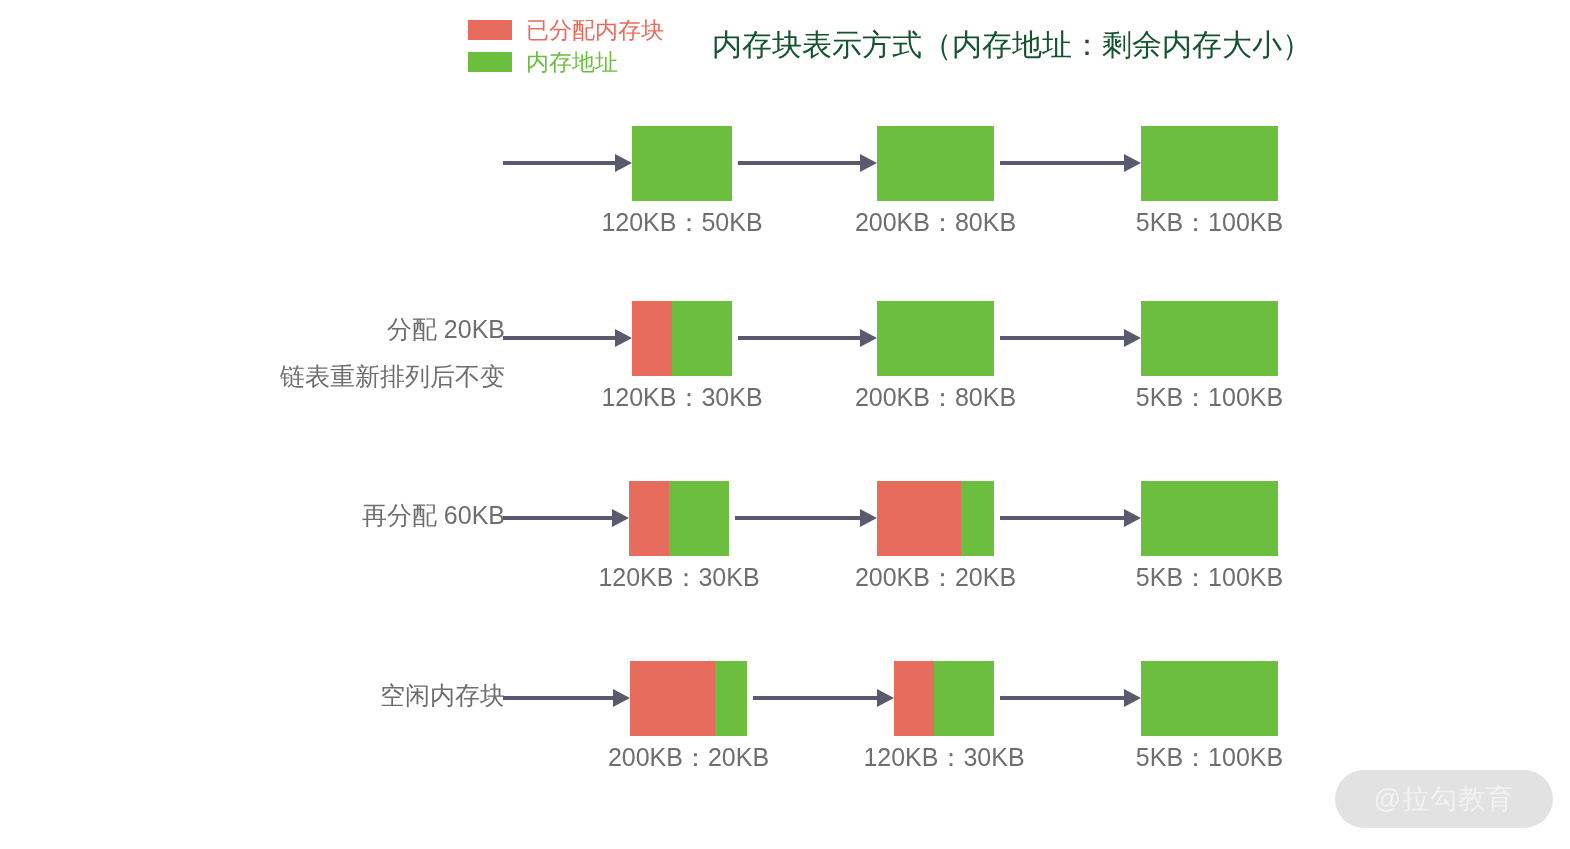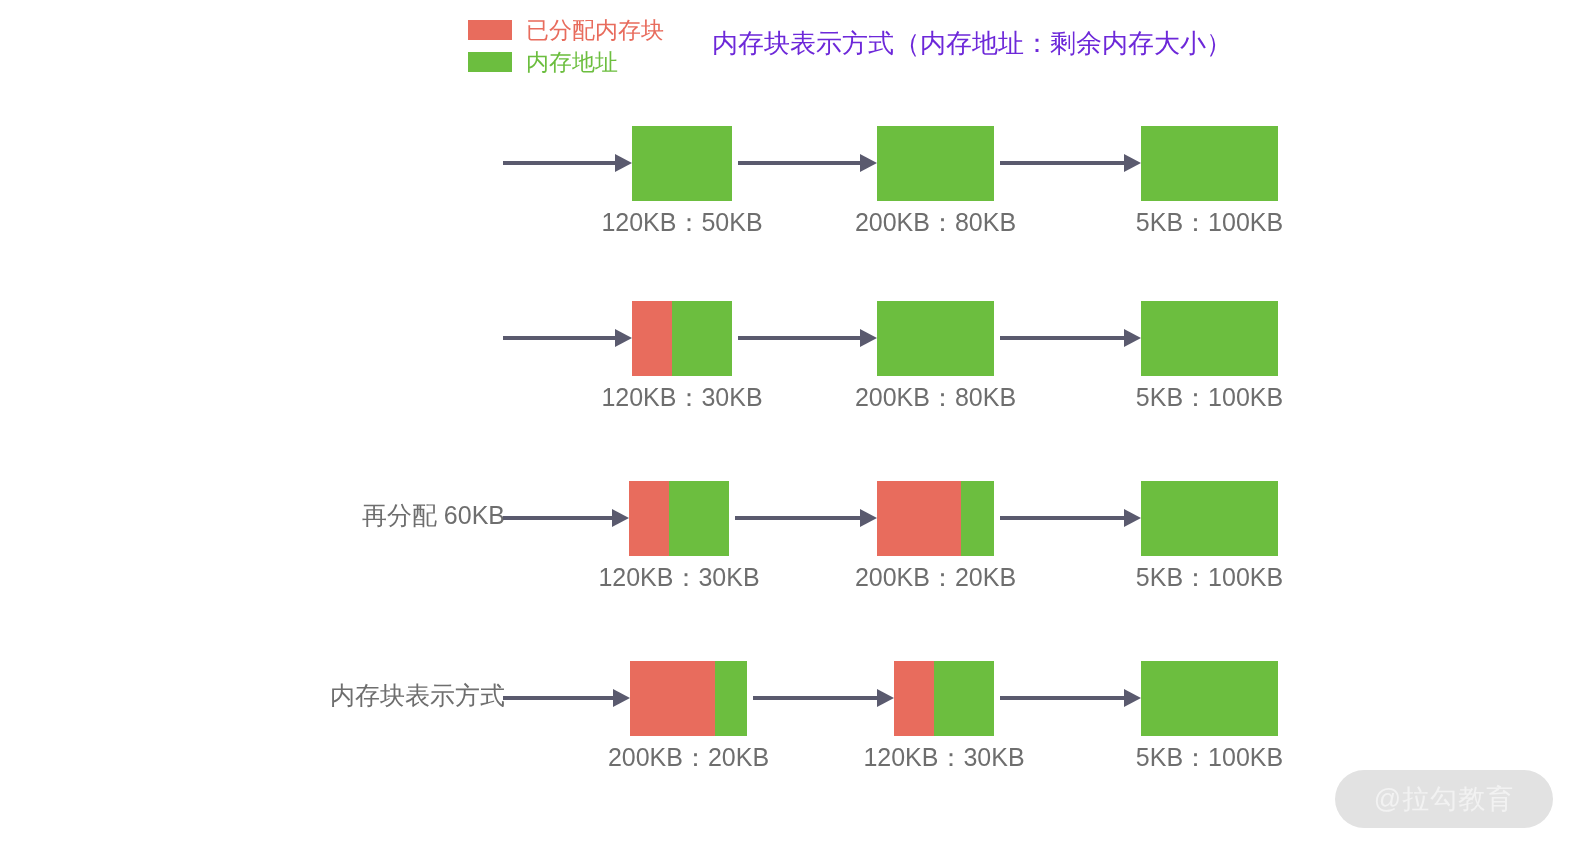--- a/index.html
+++ b/index.html
@@ -48,22 +48,22 @@
   .legend-row.allocated .legend-swatch { background: #e86c5d; }
   .legend-row.allocated .legend-label  { color: #e86c5d; }
   .legend-row.free .legend-swatch { background: #6cbe3f; }
   .legend-row.free .legend-label  { color: #6cbe3f; }
 
   
   .title {
     position: absolute;
     left: 712px;
     top: 30px;
-    font-size: 26px;
-    color: #6d28d9;
+    font-size: 30px;
+    color: #14532d;
     white-space: nowrap;
     line-height: 1;
   }
 
   
   .row {
     position: absolute;
     left: 0;
     width: 1570px;
     height: 170px;
@@ -192,20 +192,24 @@
         <div class="arrow" style="left: 1000px; width: 141px;">
           <div class="shaft" style="width: 124px;"></div>
           <div class="head" style="left: 124px;"></div>
         </div>
         <div class="block" style="left: 1141px; width: 137px;">
           <div class="seg-free" style="width: 100%;"></div>
         </div>
         <div class="block-label" style="left: 1059.5px; width: 300px;">5KB：100KB</div>
       </div>
       <div class="row row-1">
+        <div class="row-caption">
+          <div class="cap-line">分配 20KB</div>
+          <div class="cap-line">链表重新排列后不变</div>
+        </div>
         <div class="arrow" style="left: 503px; width: 129px;">
           <div class="shaft" style="width: 112px;"></div>
           <div class="head" style="left: 112px;"></div>
         </div>
         <div class="block" style="left: 632px; width: 100px;">
           <div class="seg-alloc" style="width: 40%;"></div>
           <div class="seg-free" style="width: 60%;"></div>
         </div>
         <div class="block-label" style="left: 532px; width: 300px;">120KB：30KB</div>
         <div class="arrow" style="left: 738px; width: 139px;">
@@ -251,21 +255,21 @@
           <div class="shaft" style="width: 124px;"></div>
           <div class="head" style="left: 124px;"></div>
         </div>
         <div class="block" style="left: 1141px; width: 137px;">
           <div class="seg-free" style="width: 100%;"></div>
         </div>
         <div class="block-label" style="left: 1059.5px; width: 300px;">5KB：100KB</div>
       </div>
       <div class="row row-3">
         <div class="row-caption">
-          <div class="cap-line">内存块表示方式</div>
+          <div class="cap-line">空闲内存块</div>
         </div>
         <div class="arrow" style="left: 503px; width: 127px;">
           <div class="shaft" style="width: 110px;"></div>
           <div class="head" style="left: 110px;"></div>
         </div>
         <div class="block" style="left: 630px; width: 117px;">
           <div class="seg-alloc" style="width: 73%;"></div>
           <div class="seg-free" style="width: 27%;"></div>
         </div>
         <div class="block-label" style="left: 538.5px; width: 300px;">200KB：20KB</div>

